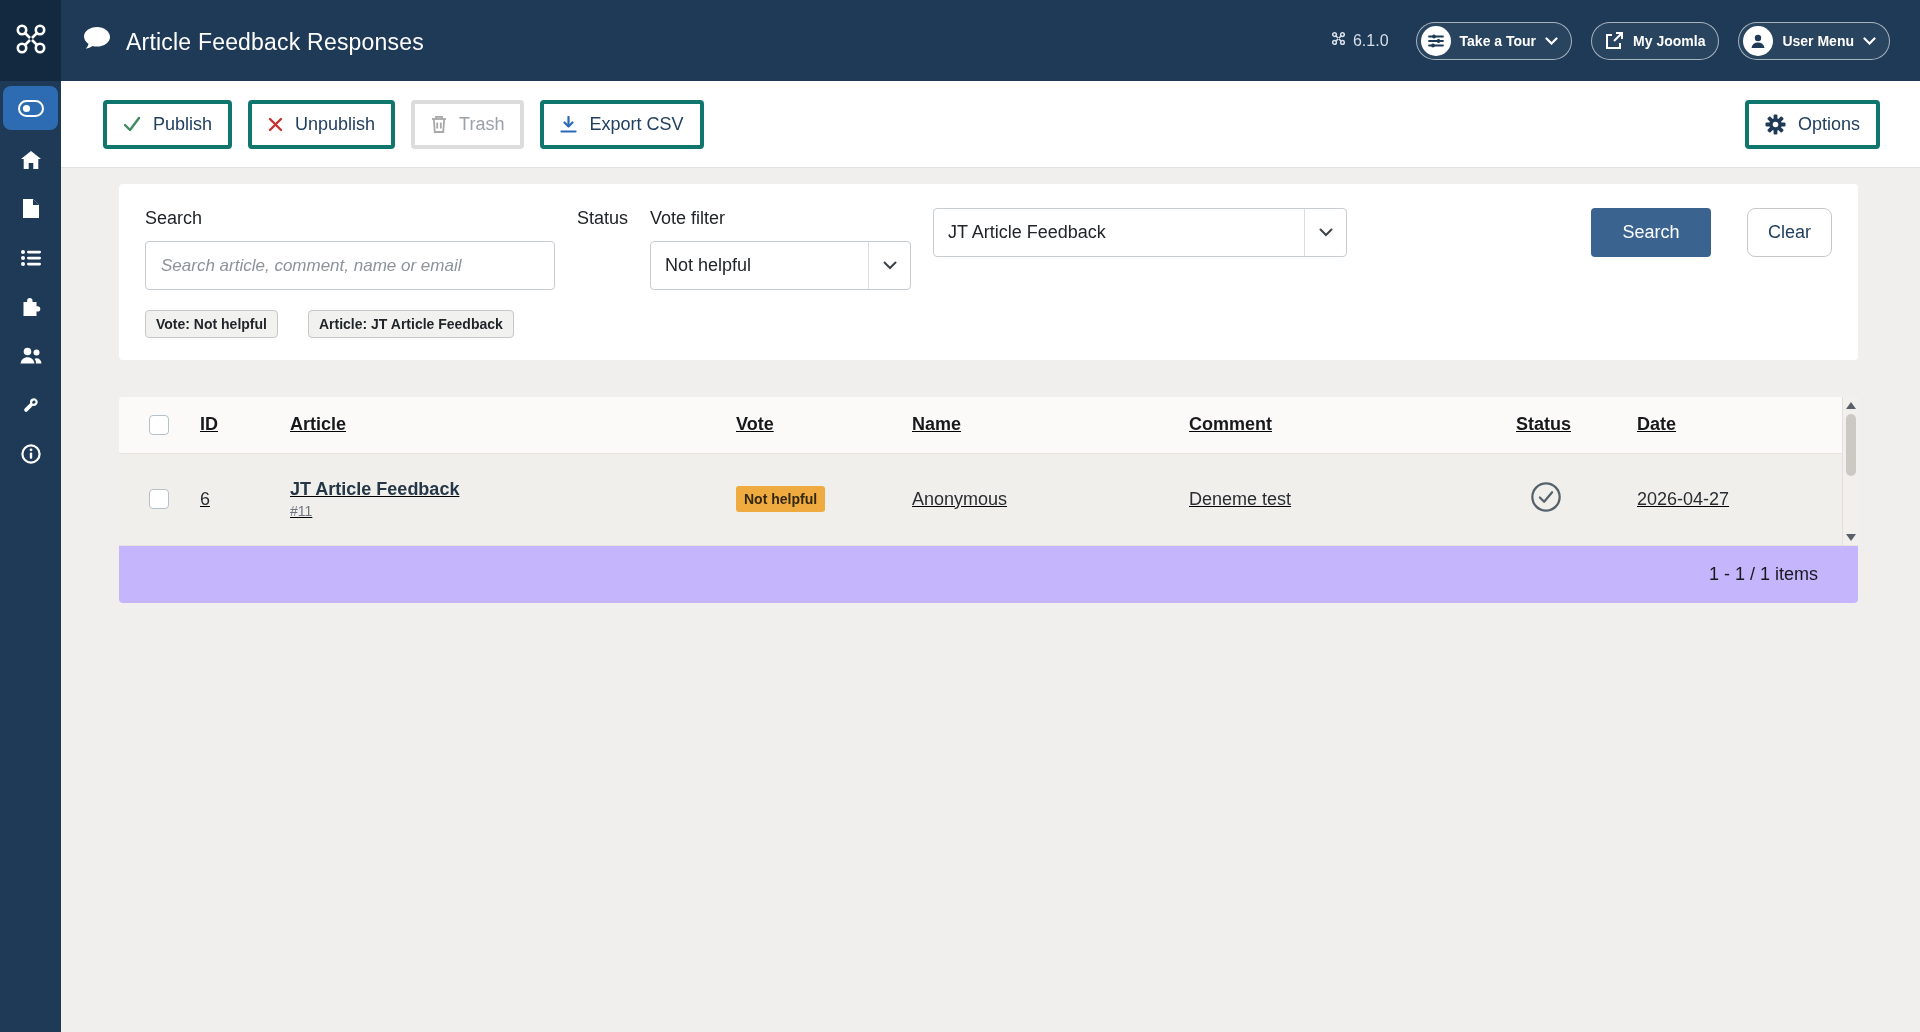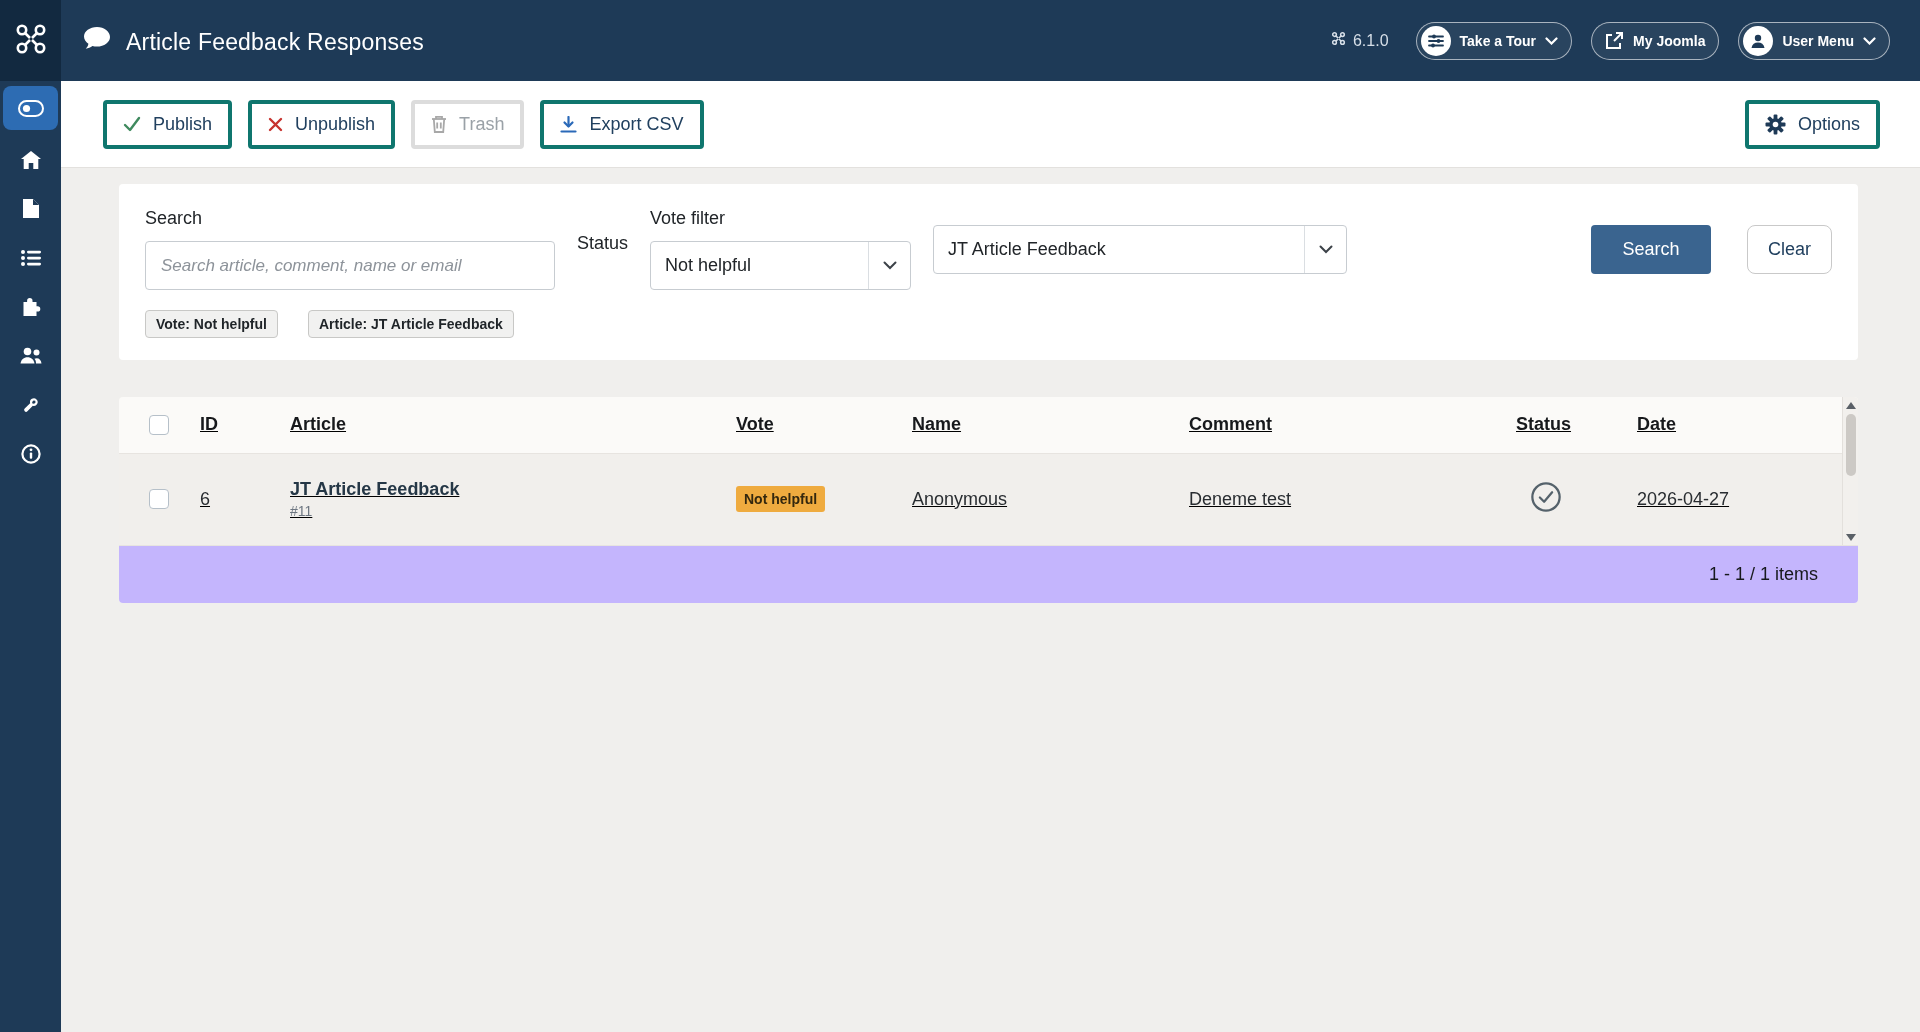--- a/index.html
+++ b/index.html
@@ -28,21 +28,21 @@
   
   .toolbar { margin-left:61px; height:86px; background:#fff; display:flex; align-items:center; justify-content:space-between; padding:0 40px 0 42px; box-shadow:0 1px 0 #e3e1de; }
   .toolbar-group { display:flex; gap:16px; }
   .tbtn { display:inline-flex; align-items:center; gap:12px; height:49px; padding:0 16px; background:#fff; border:4px solid #0f766e; border-radius:4px; font-size:18px; color:#21405f; cursor:pointer; font-family:inherit; }
   .tbtn.disabled { color:#9aa1a7; border-color:#dcdcdc; cursor:default; }
   .tbtn svg { display:block; }
 
   
   .main { margin-left:61px; padding:17px 62px 0 58px; }
   .filter-card { background:#fff; border-radius:4px; padding:24px 26px 22px; }
-  .filter-row { display:flex; align-items:center; gap:22px; }
+  .filter-row { display:flex; align-items:flex-start; gap:22px; }
   .flabel { display:block; font-size:18px; color:#212529; margin-bottom:12px; }
   .text-input { width:410px; height:49px; border:1px solid #c7ccd1; border-radius:4px; padding:0 15px; font-size:17px; font-family:inherit; color:#212529; outline:none; background:#fff; }
   .text-input::placeholder { color:#8d939a; font-style:italic; }
   .selectbox { height:49px; border:1px solid #c7ccd1; border-radius:4px; background:#fff; display:flex; align-items:center; cursor:pointer; }
   .sel-value { flex:1; padding:0 14px; font-size:18px; color:#212529; white-space:nowrap; overflow:hidden; }
   .sel-chev { width:42px; align-self:stretch; display:flex; align-items:center; justify-content:center; border-left:1px solid #dadee2; }
   .w-status { width:266px; } .w-vote { width:261px; } .w-article { width:414px; }
   .btn-search { margin-left:auto; width:120px; height:49px; background:#3a648f; border:none; border-radius:4px; color:#fff; font-size:18px; font-family:inherit; cursor:pointer; }
   .btn-clear { width:85px; height:49px; margin-left:14px; background:#fff; border:1px solid #c9c9c9; border-radius:8px; color:#21405f; font-size:18px; font-family:inherit; cursor:pointer; }
   .chips { display:flex; gap:30px; margin-top:20px; }

